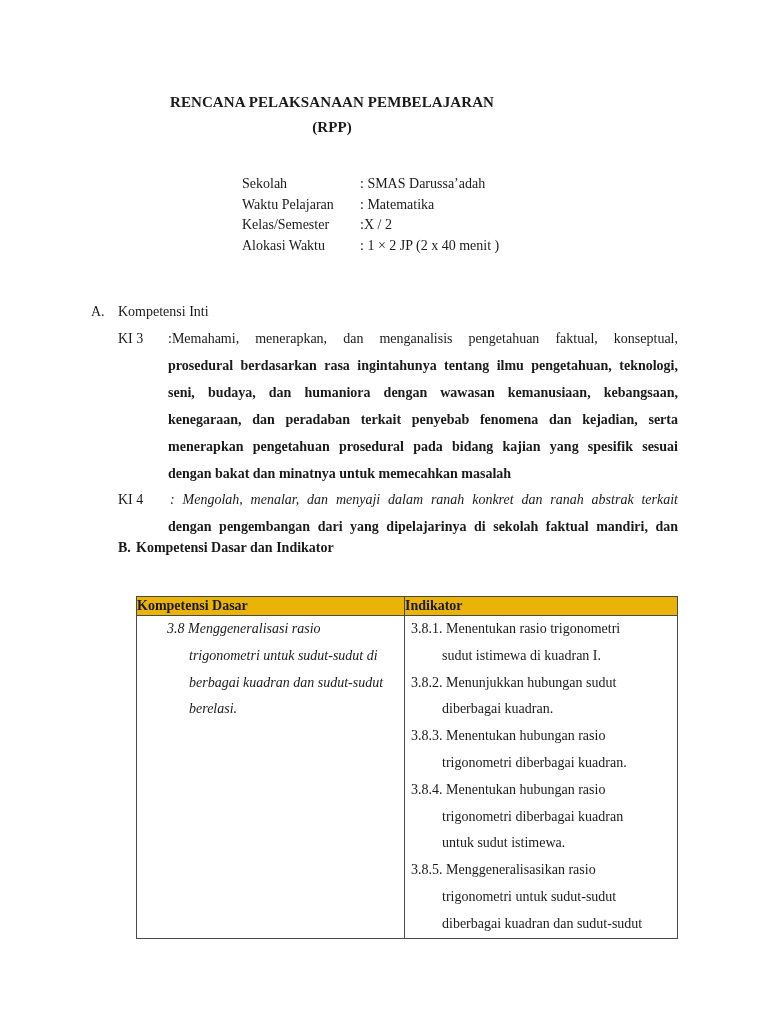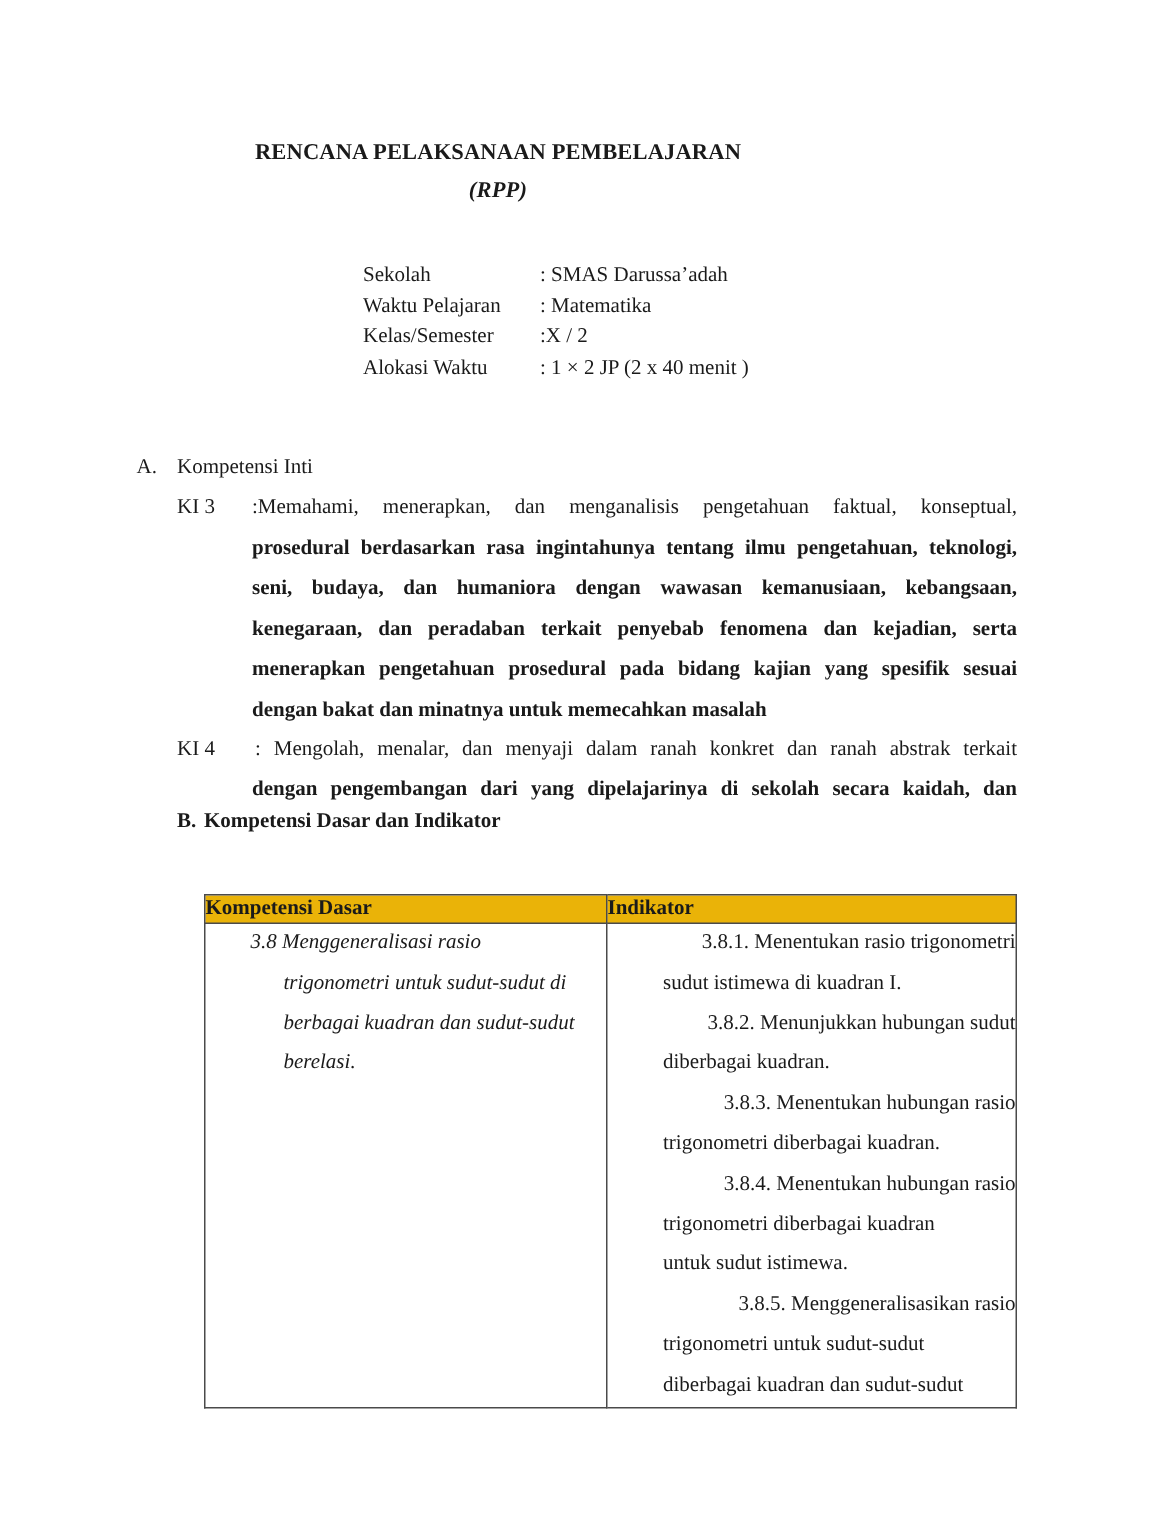--- a/index.html
+++ b/index.html
@@ -19,21 +19,21 @@
     .title {
       position: absolute;
       left: 0;
       width: 664px;
       text-align: center;
       font-weight: bold;
       font-size: 15px;
       letter-spacing: 0.1px;
     }
     .title.t1 { top: 94px; }
-    .title.t2 { top: 119px; font-style: italic; }
+    .title.t2 { top: 119px; }
 
     .meta {
       position: absolute;
       left: 242px;
       top: 174px;
     }
     .meta-row {
       display: flex;
       height: 20.5px;
       line-height: 20.5px;
@@ -137,21 +137,21 @@
       padding-left: 30px;
       padding-top: 0;
       font-style: italic;
     }
     .kd-item .cont { display: block; padding-left: 22px; }
 
     .ind-list {
       padding-left: 6px;
       padding-top: 0;
     }
-    .ind-item .first { display: block; white-space: nowrap; text-align: right; }
+    .ind-item .first { display: block; white-space: nowrap; }
     .ind-item .cont { display: block; padding-left: 31px; white-space: nowrap; }
   </style>
 </head>
 <body>
 
 <div class="title t1">RENCANA PELAKSANAAN PEMBELAJARAN</div>
 <div class="title t2">(RPP)</div>
 
 <div class="meta">
   <div class="meta-row">
@@ -183,23 +183,23 @@
     <span class="ki-line">prosedural berdasarkan rasa ingintahunya tentang ilmu pengetahuan, teknologi,</span>
     <span class="ki-line">seni, budaya, dan humaniora dengan wawasan kemanusiaan,  kebangsaan,</span>
     <span class="ki-line">kenegaraan, dan peradaban terkait penyebab fenomena dan kejadian, serta</span>
     <span class="ki-line">menerapkan pengetahuan prosedural pada bidang kajian yang spesifik sesuai</span>
     <span class="ki-line last">dengan bakat dan minatnya untuk memecahkan masalah</span>
   </div>
 </div>
 
 <div class="ki ki4">
   <span class="ki-label">KI 4</span>
-  <span class="ki-first" style="left:52px;width:508px;">: Mengolah, menalar, dan menyaji dalam ranah konkret dan ranah abstrak  terkait</span>
+  <span class="ki-first" style="left:52px;width:508px;font-style:italic;">: Mengolah, menalar, dan menyaji dalam ranah konkret dan ranah abstrak  terkait</span>
   <div class="ki-body" style="top:27px;">
-    <span class="ki-line">dengan pengembangan dari yang dipelajarinya di sekolah secara kaidah, dan</span>
+    <span class="ki-line">dengan pengembangan dari yang dipelajarinya di sekolah faktual mandiri, dan</span>
   </div>
 </div>
 
 <div class="section-b">
   <span class="letter">B.</span><span>Kompetensi Dasar dan Indikator</span>
 </div>
 
 <table class="kd-table">
   <colgroup>
     <col class="col-kd">

